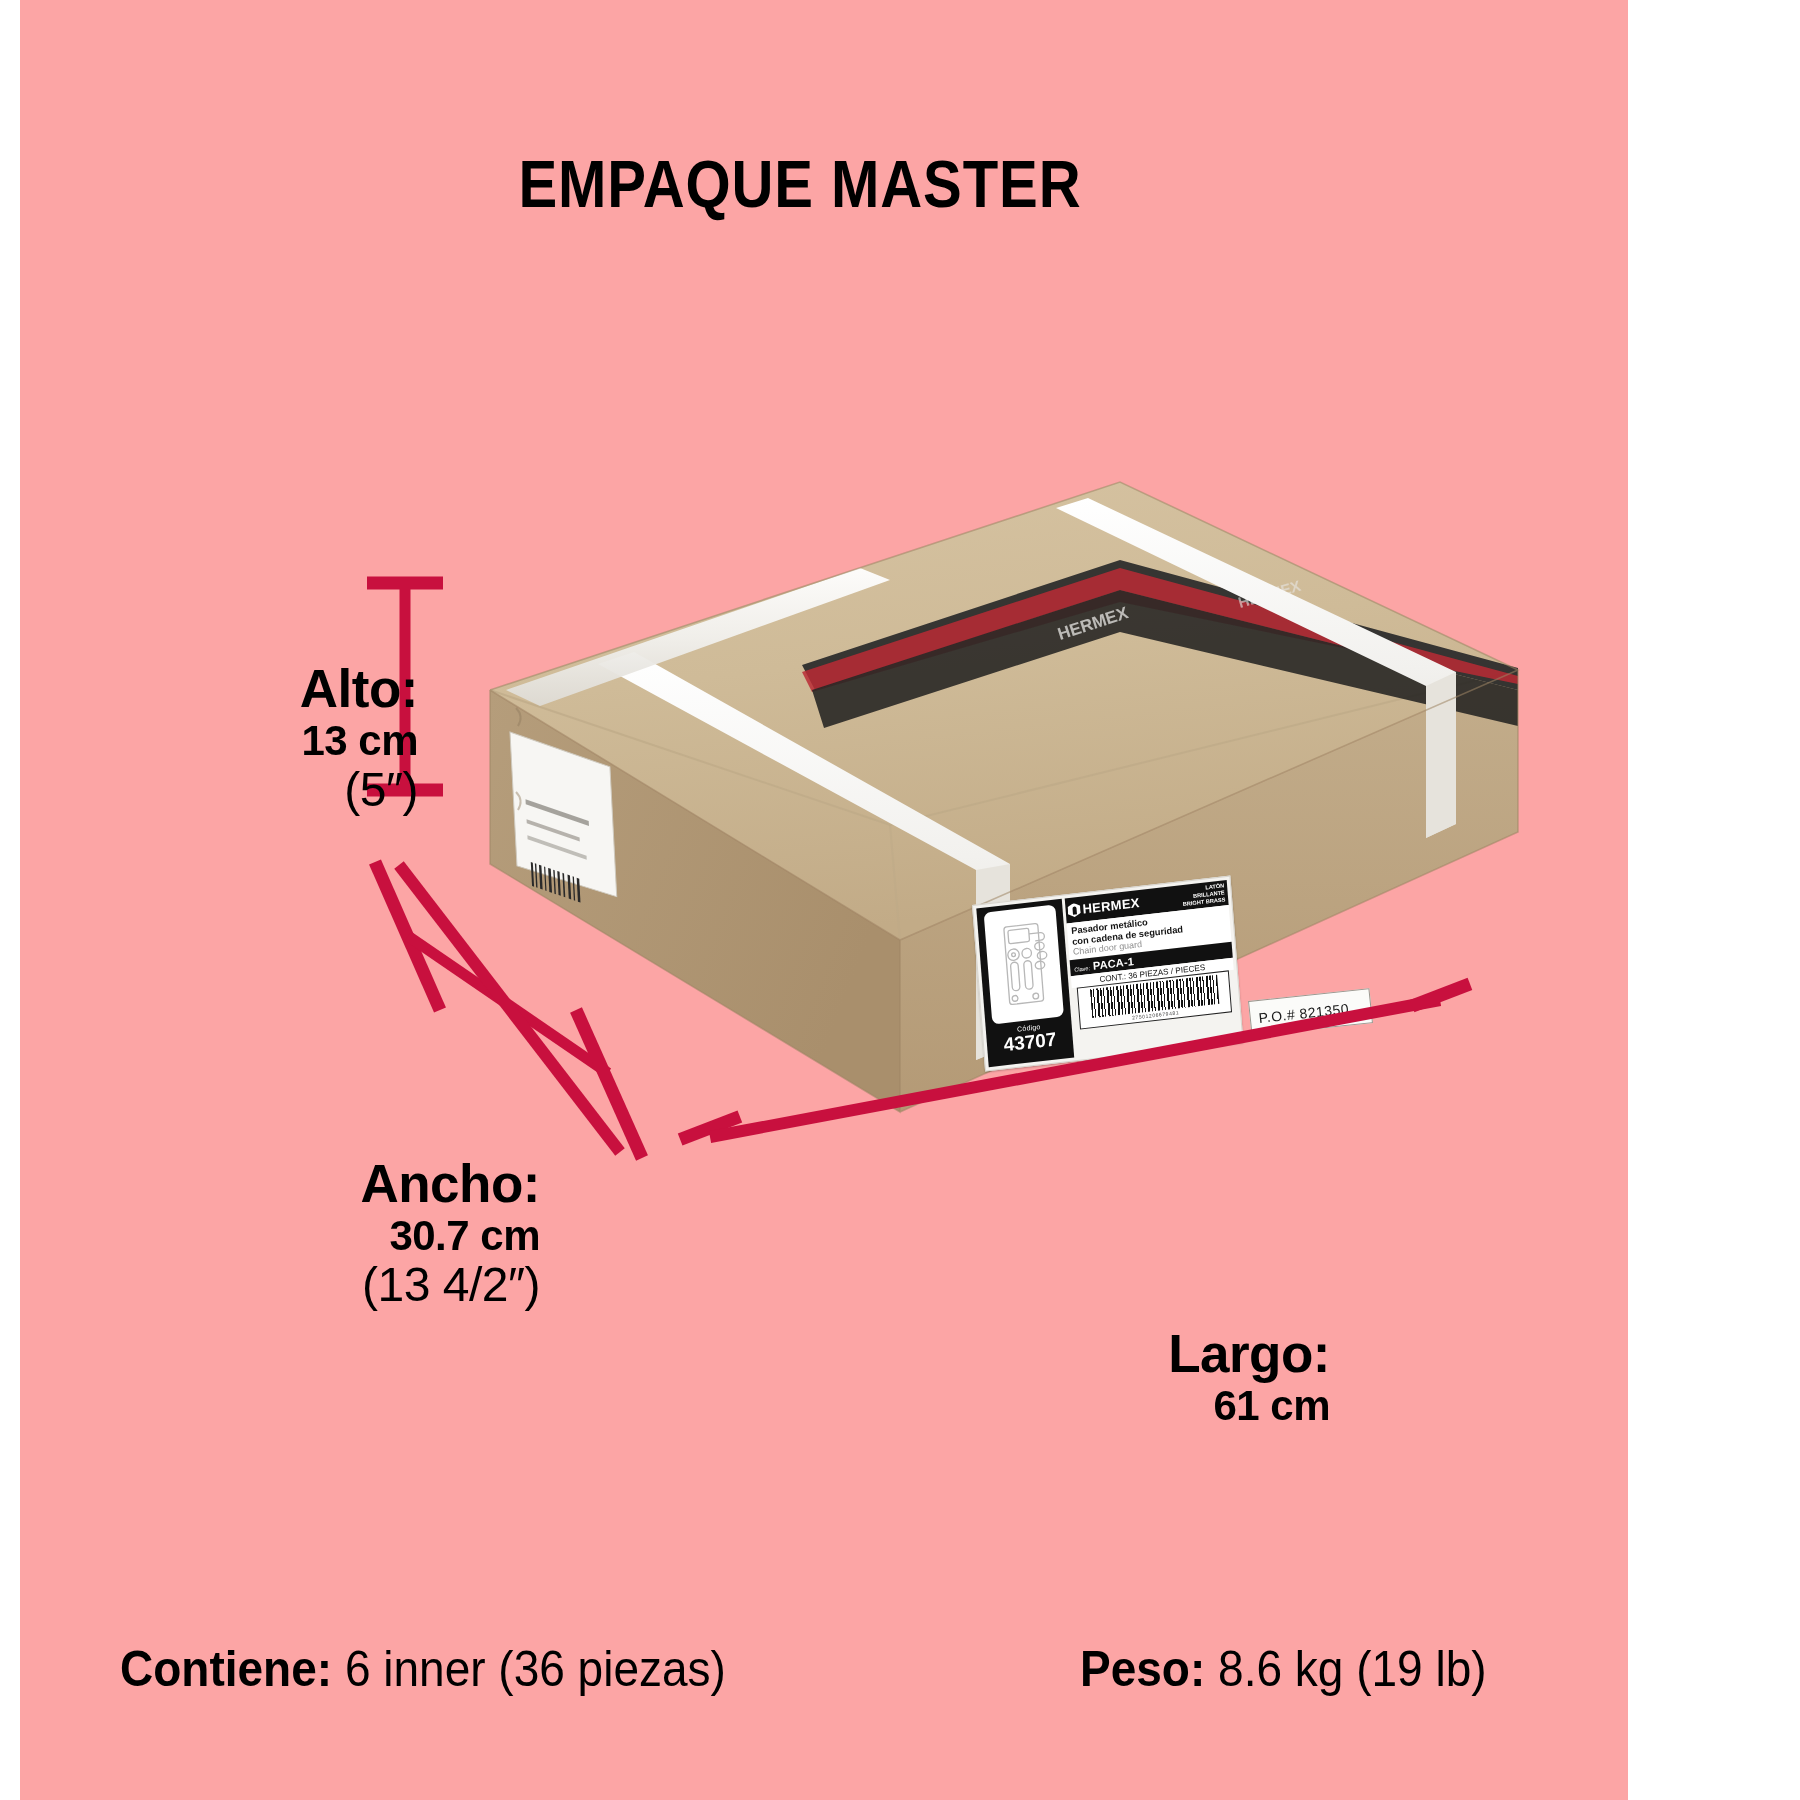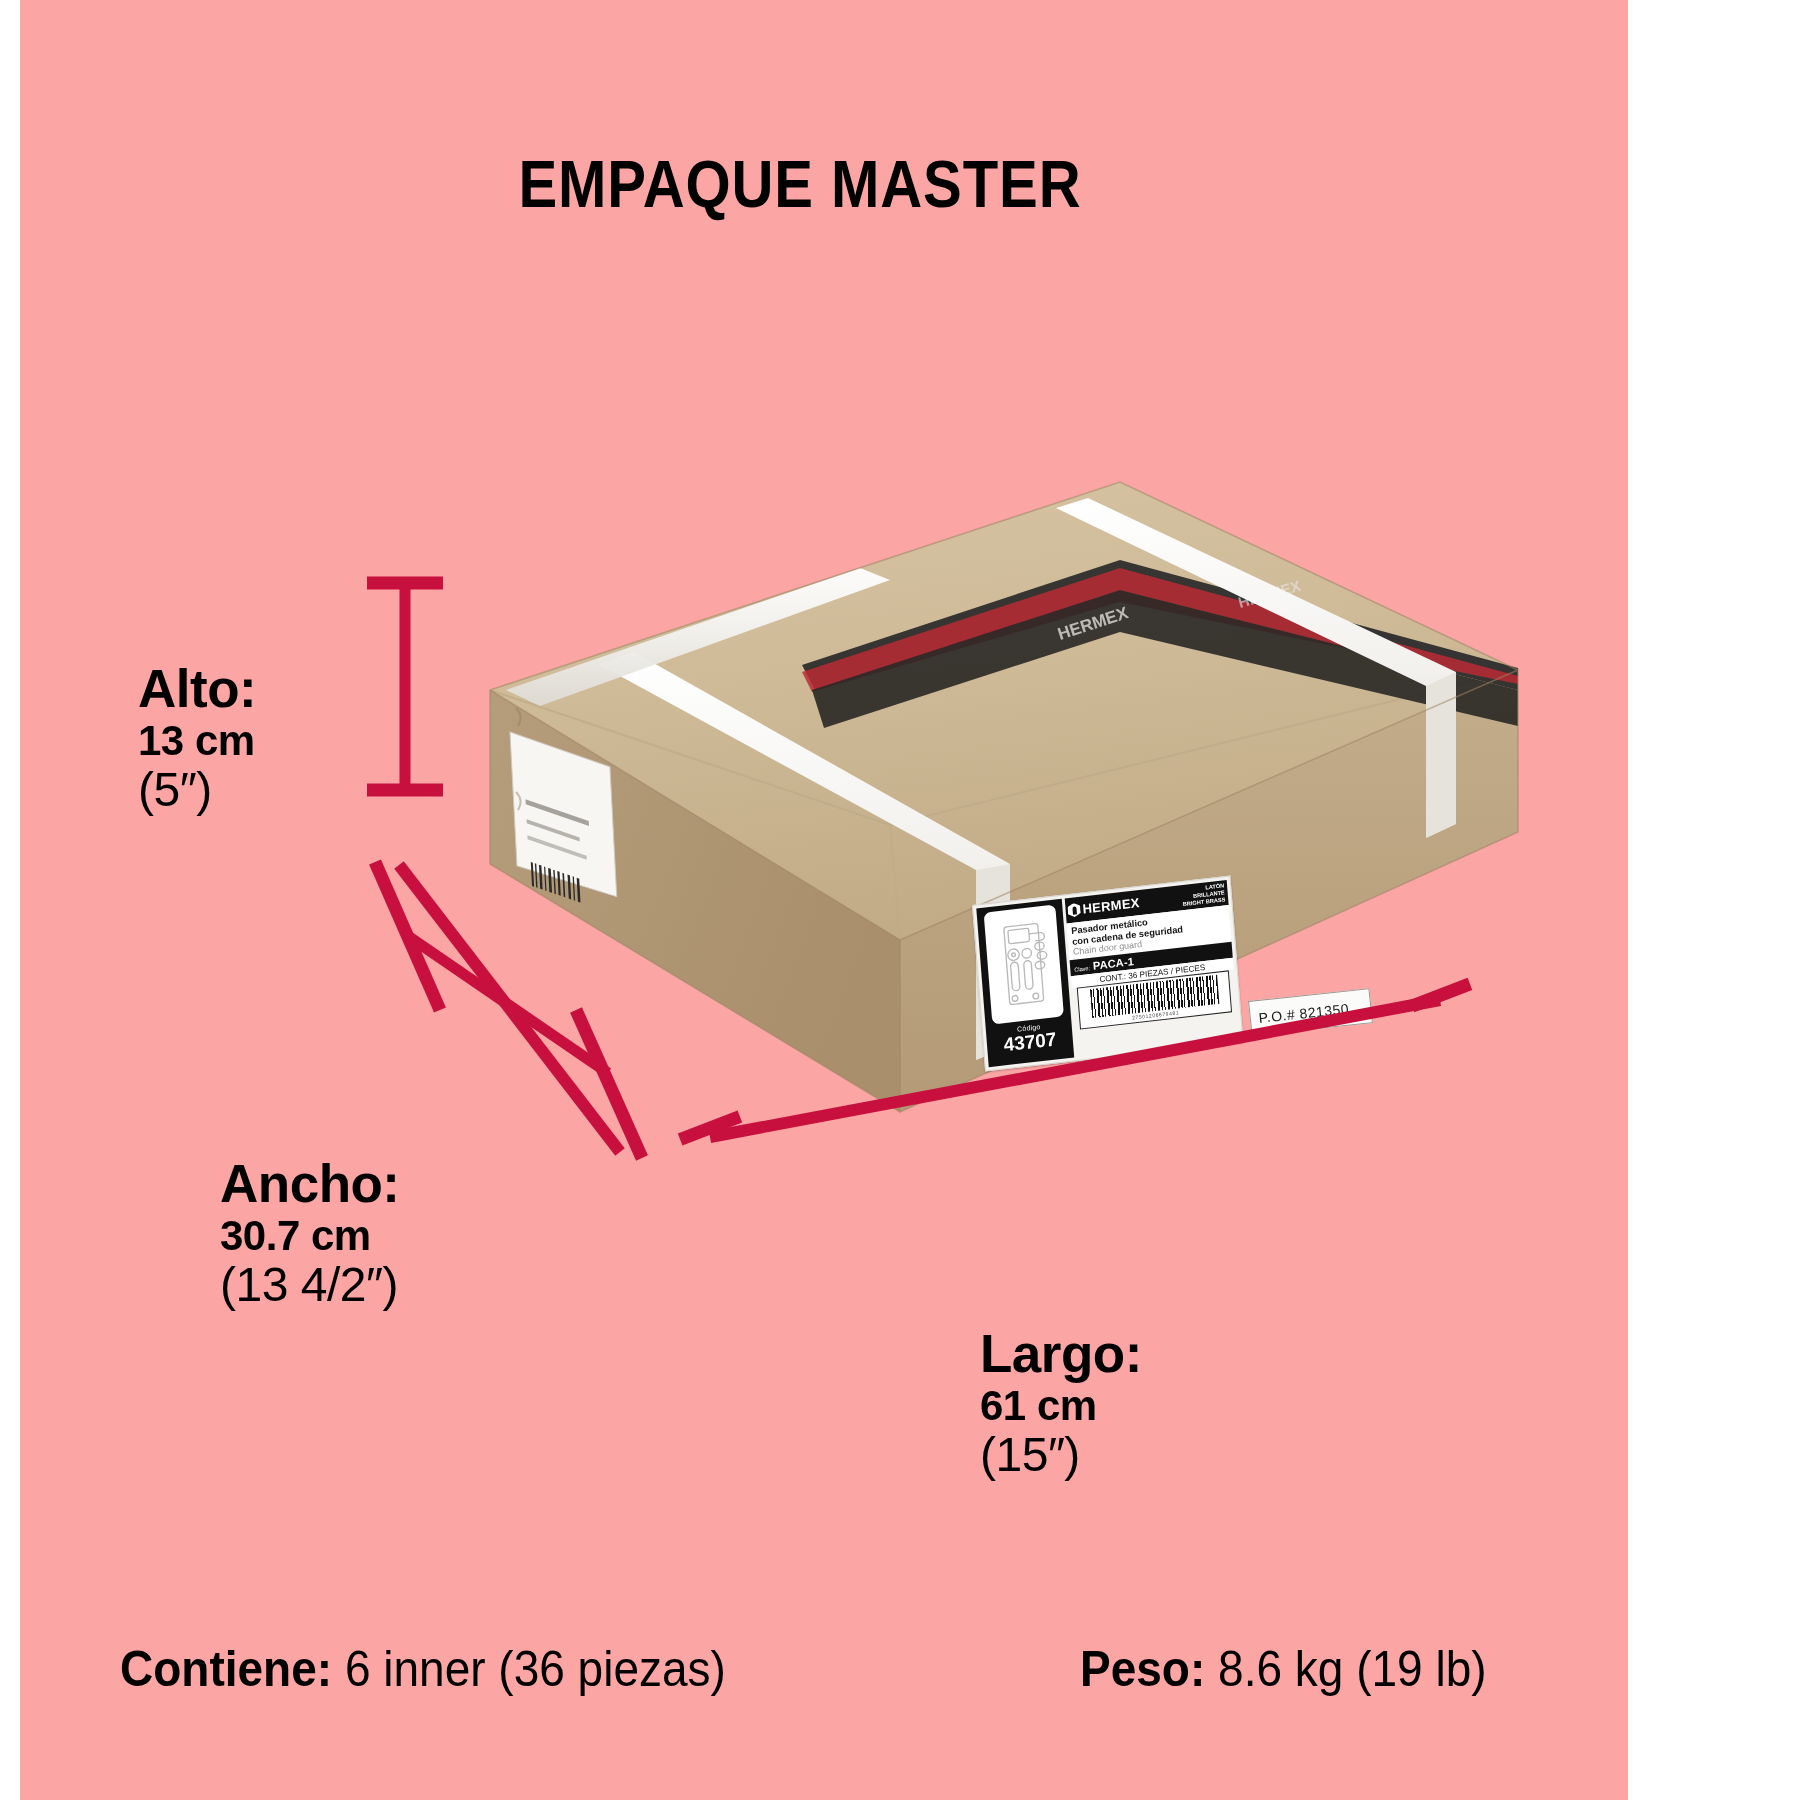--- a/index.html
+++ b/index.html
@@ -32,21 +32,21 @@
     letter-spacing: 1px;
     color: #000000;
     transform: scaleX(0.88);
     transform-origin: center top;
     white-space: nowrap;
   }
 
   
   .dim-block {
     position: absolute;
-    text-align: left;
+    text-align: right;
     color: #000000;
     line-height: 1.10;
     white-space: nowrap;
   }
   .dim-line1 {
     font-weight: 700;
     font-size: 53px;
     letter-spacing: -0.5px;
   }
   .dim-line2 {
@@ -447,21 +447,20 @@
 
   <div class="dim-block" id="dim-ancho">
     <div class="dim-line1">Ancho:</div>
     <div class="dim-line2">30.7 cm</div>
     <div class="dim-line3">(13 4/2″)</div>
   </div>
 
   <div class="dim-block" id="dim-largo">
     <div class="dim-line1">Largo:</div>
     <div class="dim-line2">61 cm</div>
-    <div class="dim-line3">(15″)</div>
   </div>
 
   <div class="footer-text" id="footer-contiene">
     <span class="lbl">Contiene:</span>
     <span class="val">6 inner (36 piezas)</span>
   </div>
 
   <div class="footer-text" id="footer-peso">
     <span class="lbl">Peso:</span>
     <span class="val">8.6 kg (19 lb)</span>

